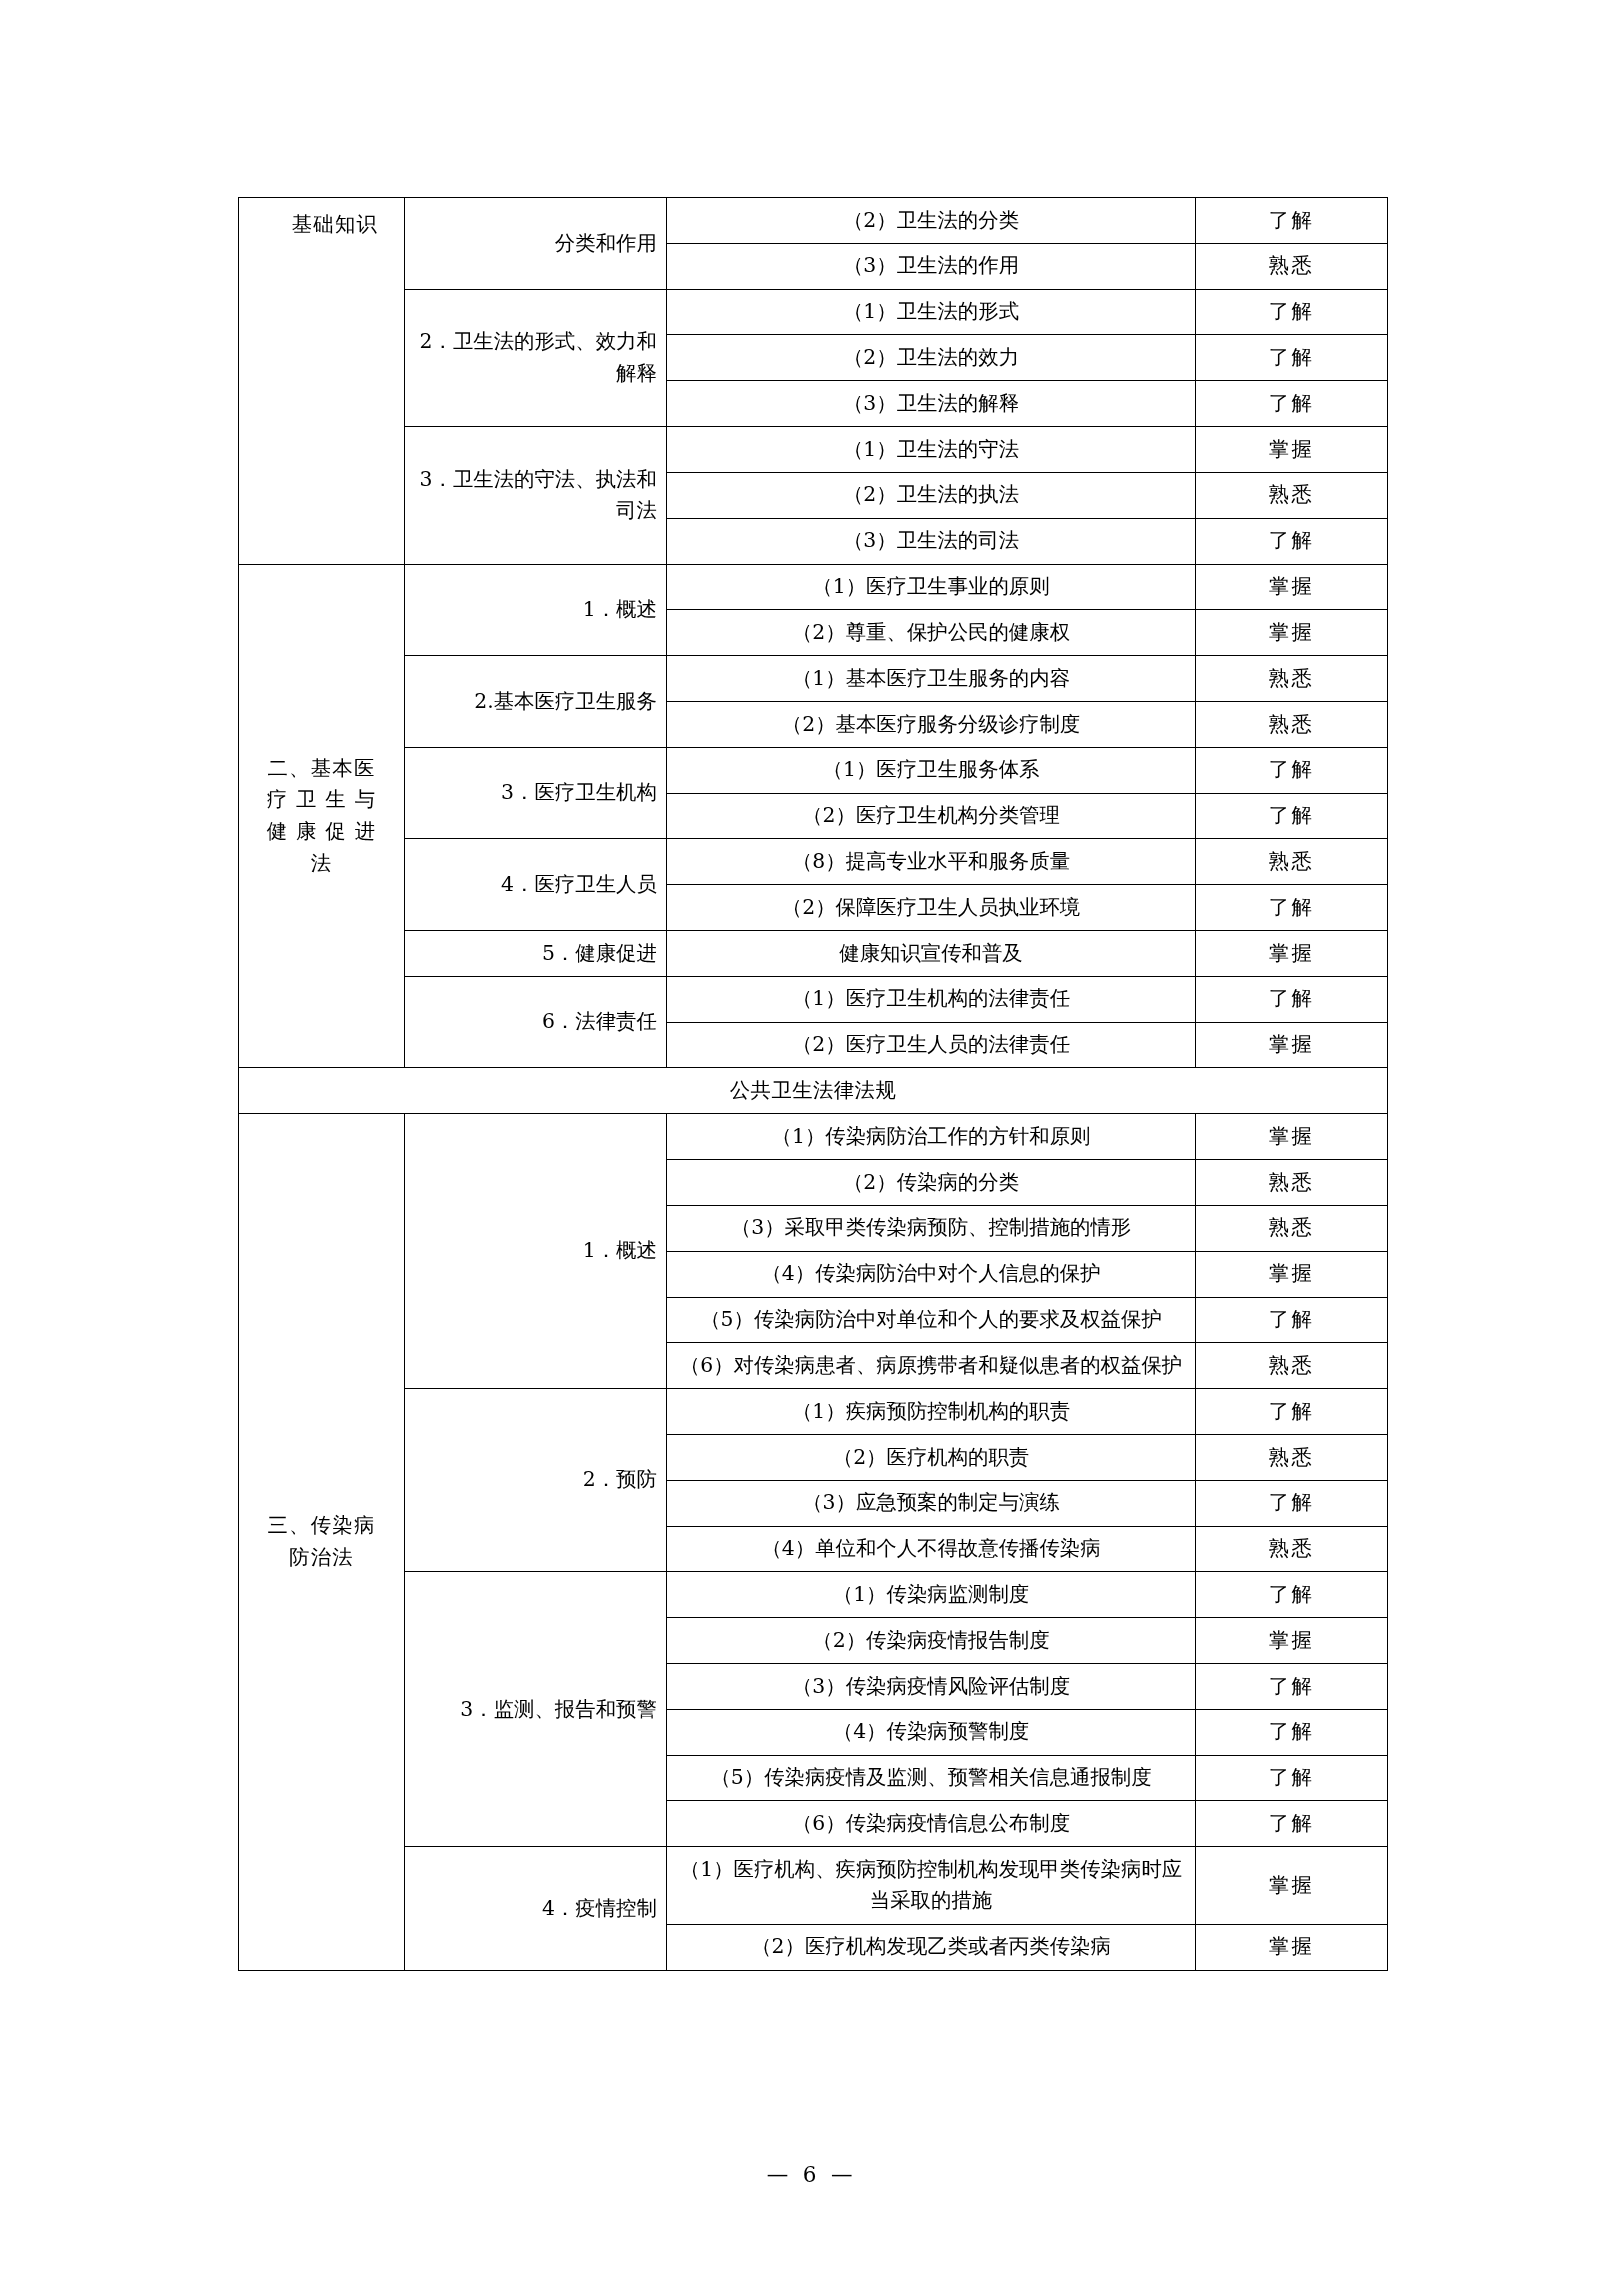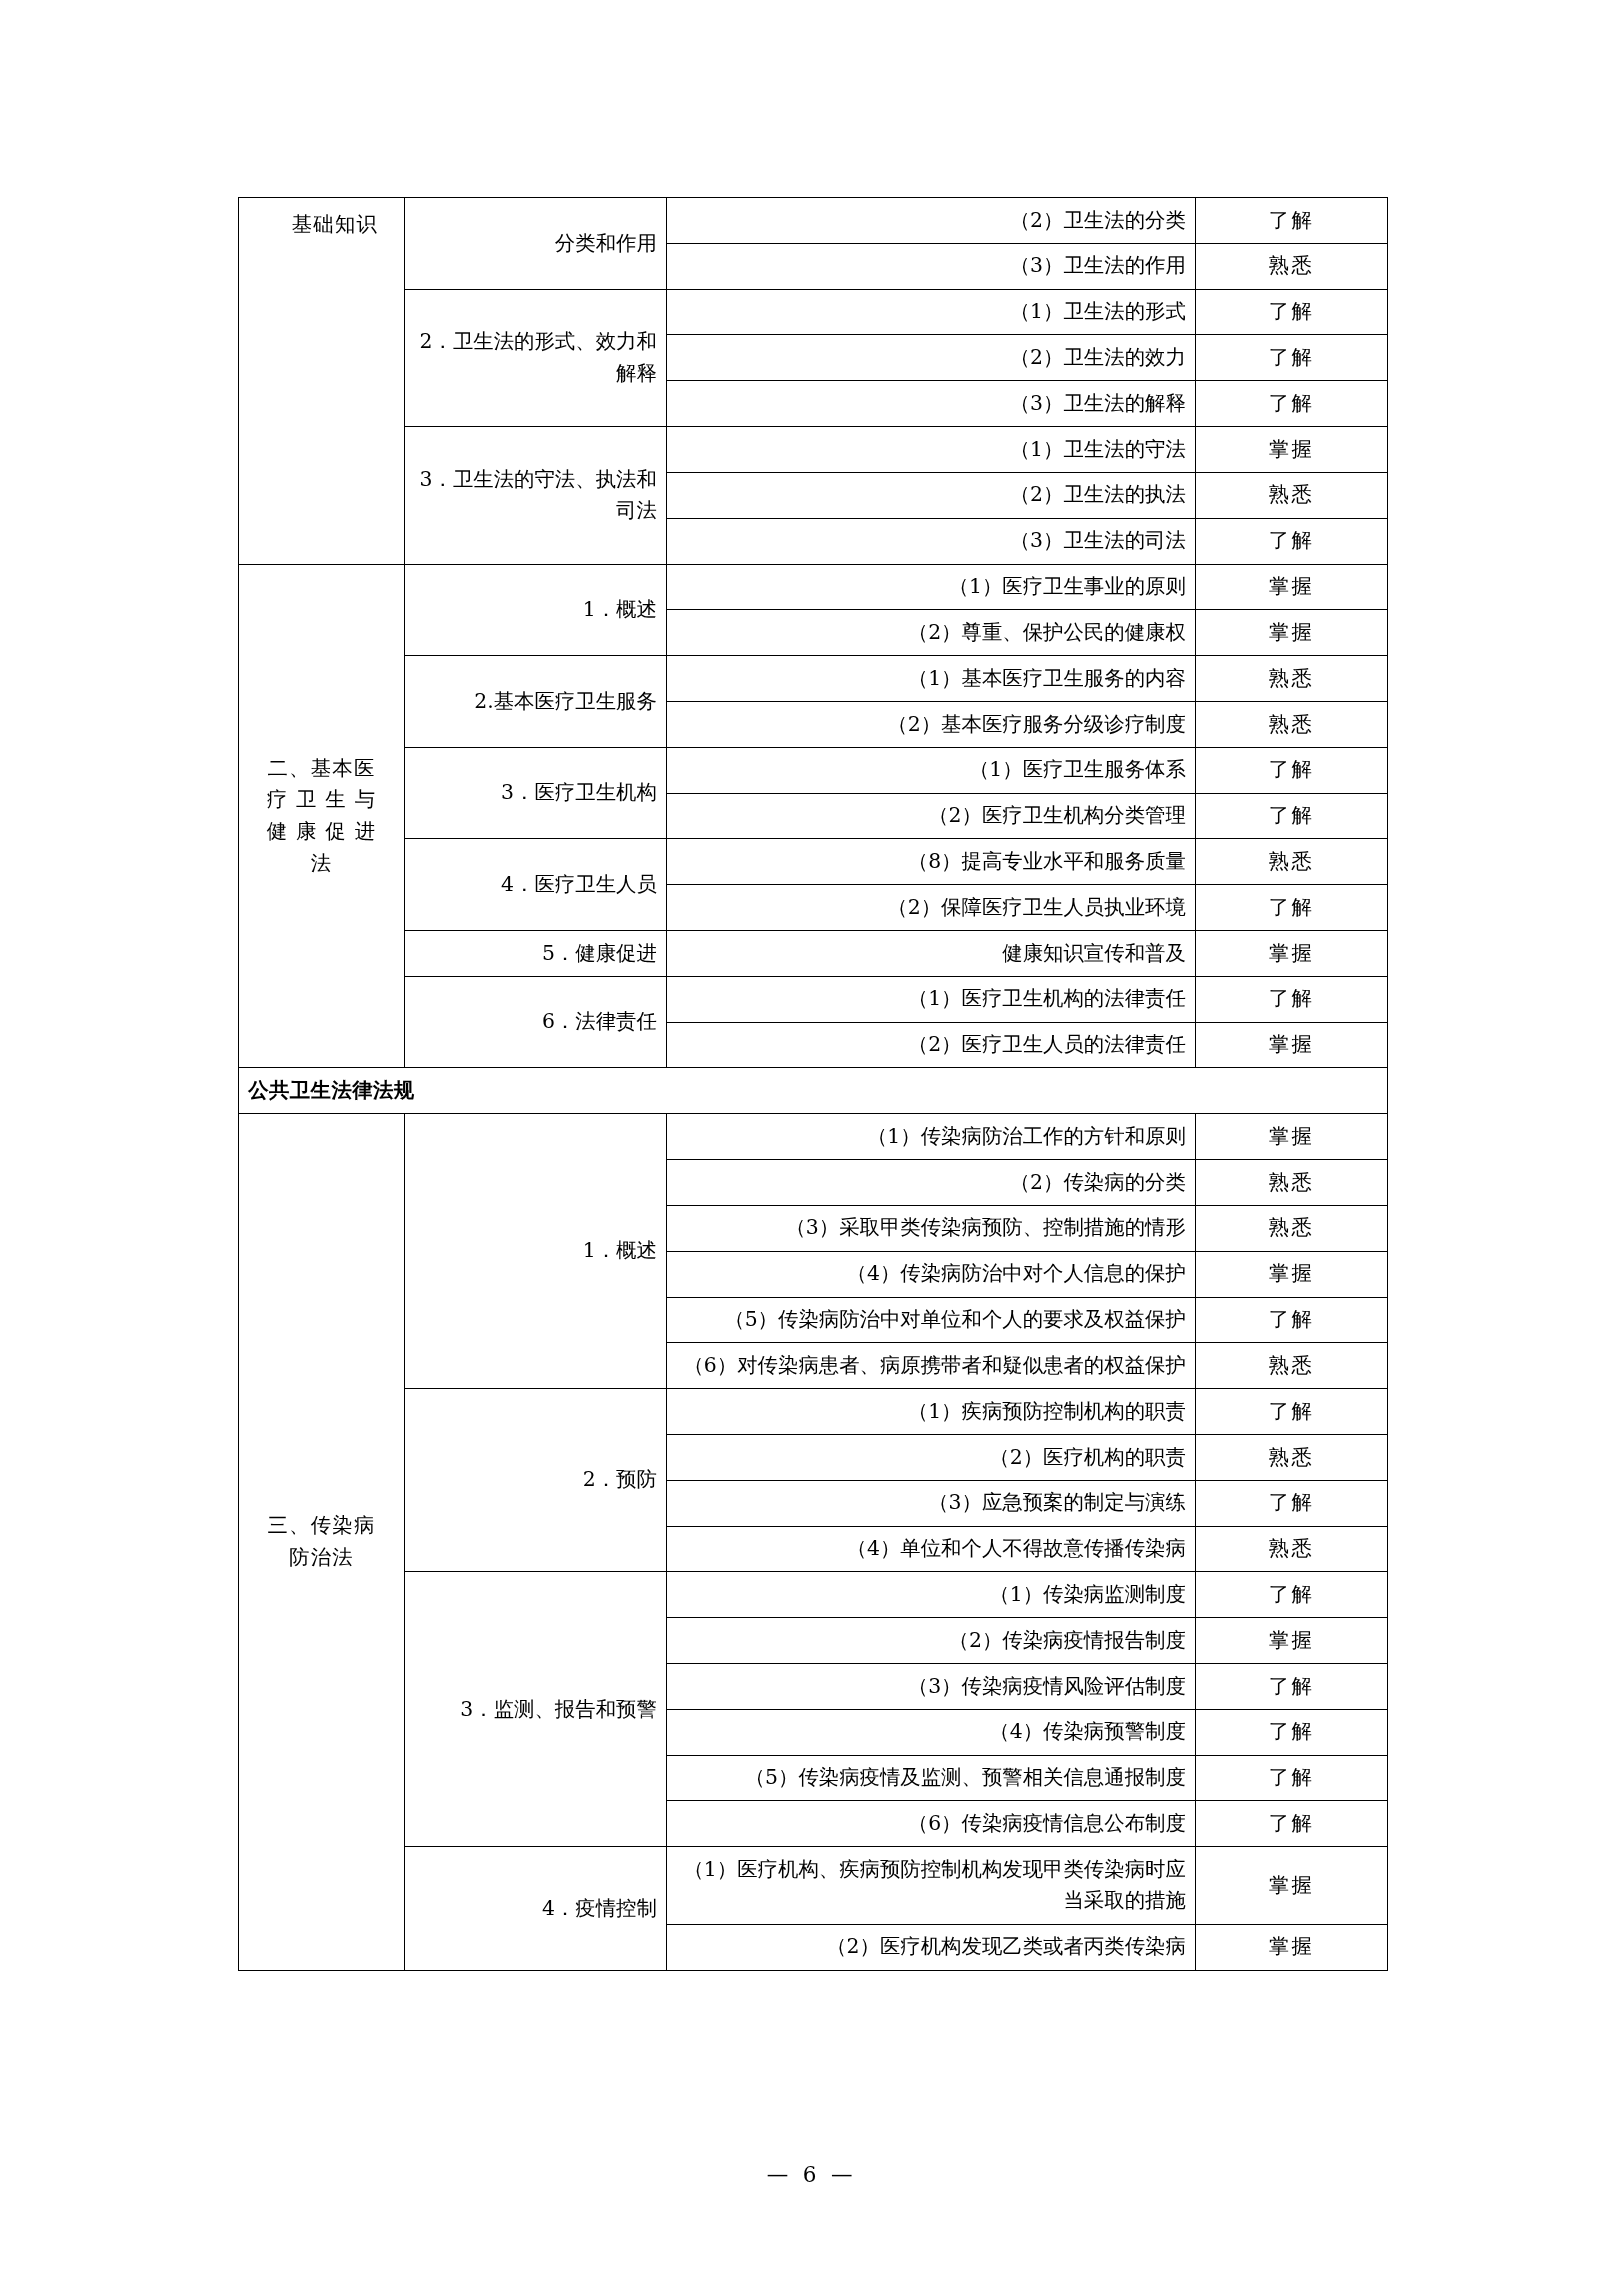--- a/index.html
+++ b/index.html
@@ -56,31 +56,31 @@
     vertical-align: middle;
     letter-spacing: 0.06em;
   }
   td.cat .catline { display: block; white-space: nowrap; }
   td.sub {
     text-align: right;
     vertical-align: middle;
   }
   td.sub.centered { text-align: right; }
   td.detail {
-    text-align: right;
+    text-align: center;
     vertical-align: middle;
   }
   td.level {
     text-align: center;
     vertical-align: middle;
     letter-spacing: 0.12em;
   }
   td.section-header {
-    font-weight: bold;
-    text-align: left;
+    font-weight: normal;
+    text-align: center;
     letter-spacing: 0.02em;
     padding-top: 9.2px;
     padding-bottom: 9.2px;
   }
   .pagenum {
     position: absolute;
     left: 0;
     top: 2162px;
     width: 1623px;
     text-align: center;

